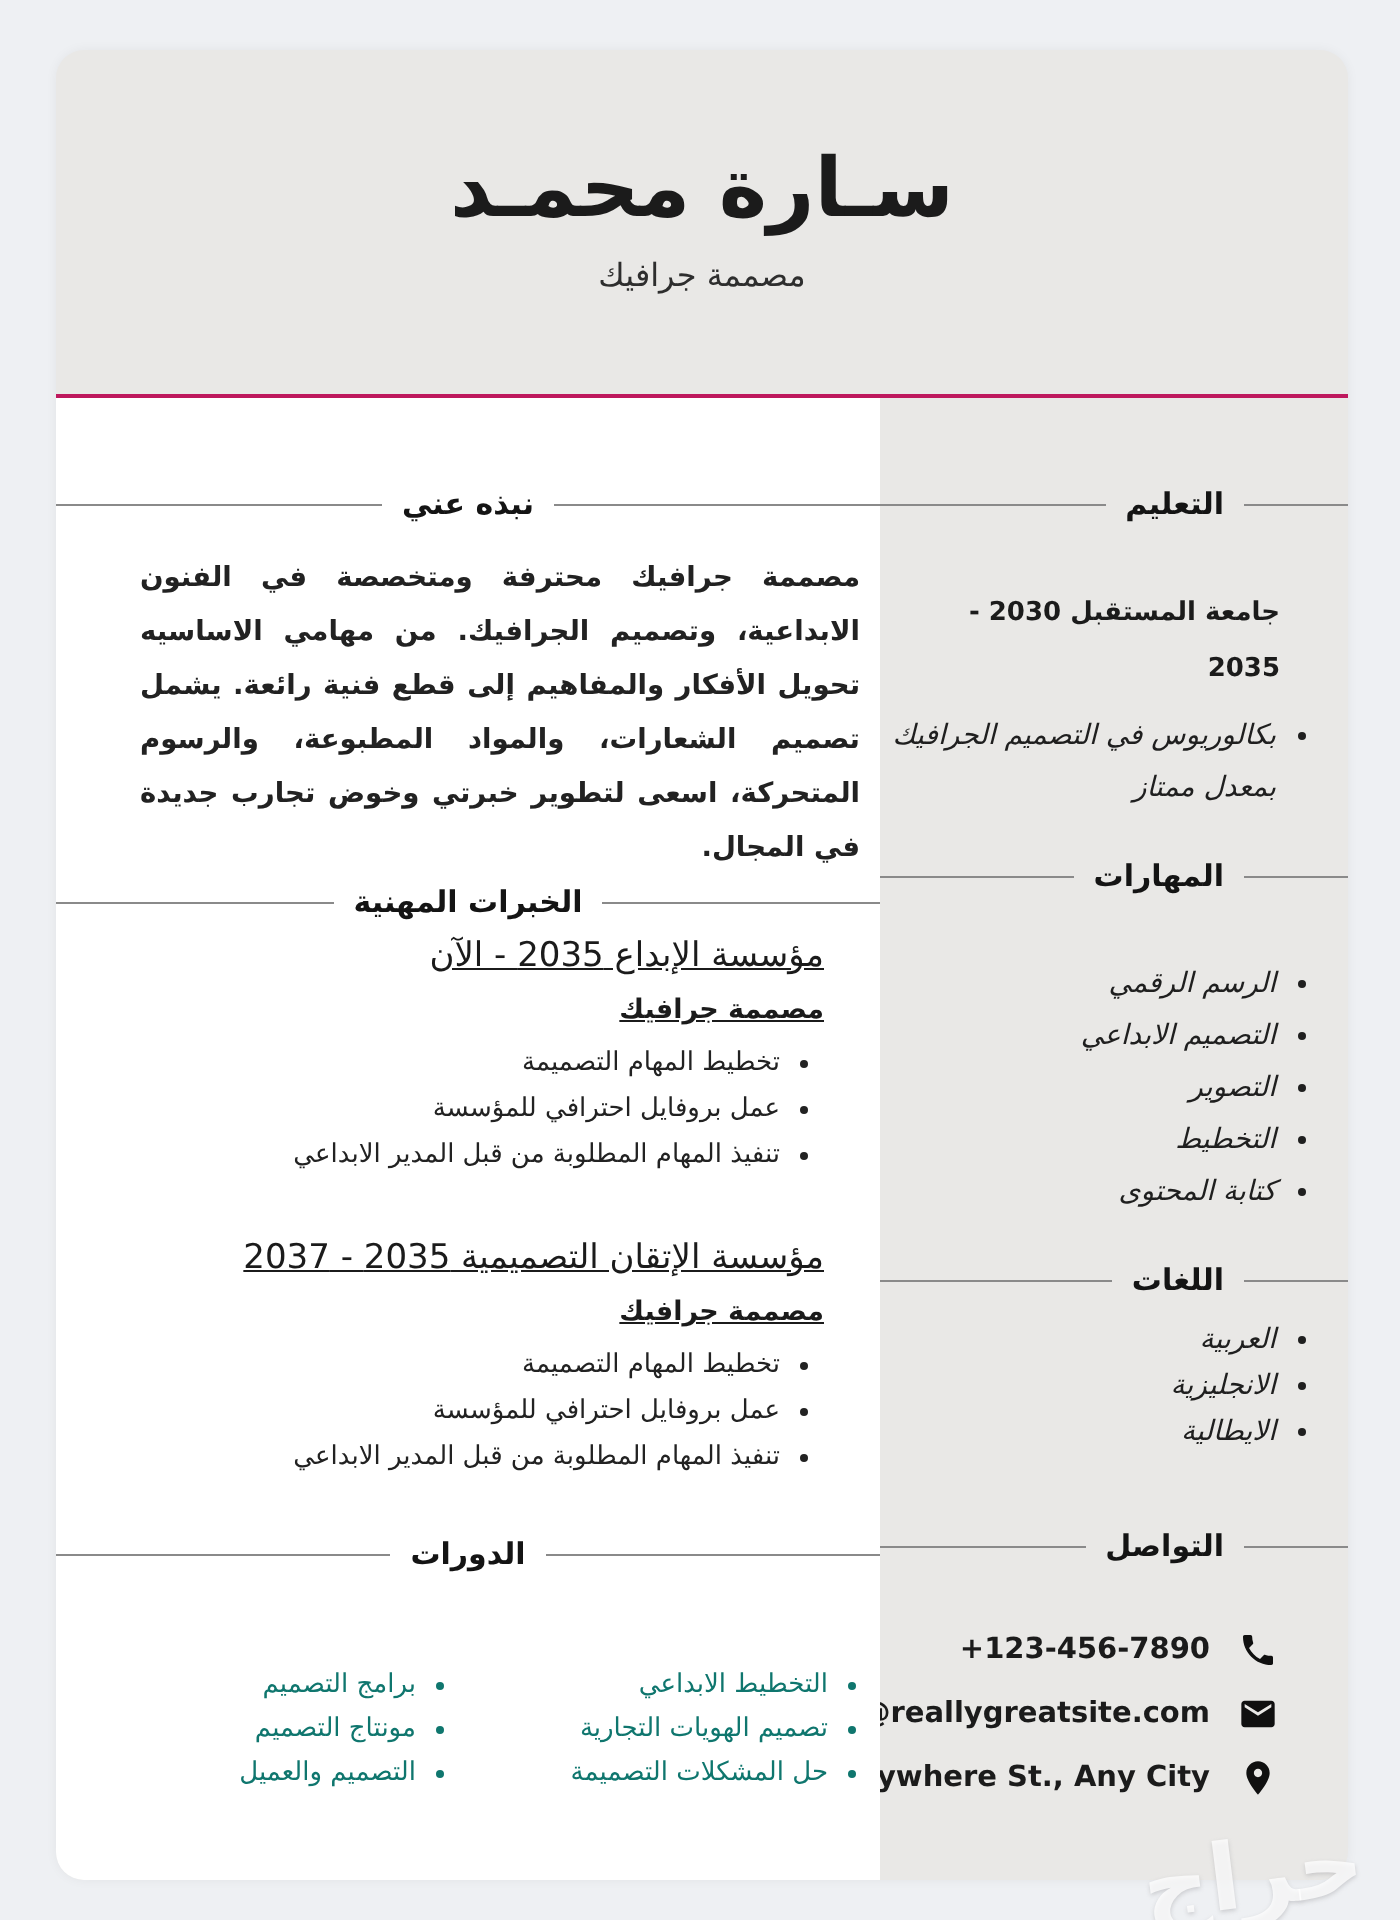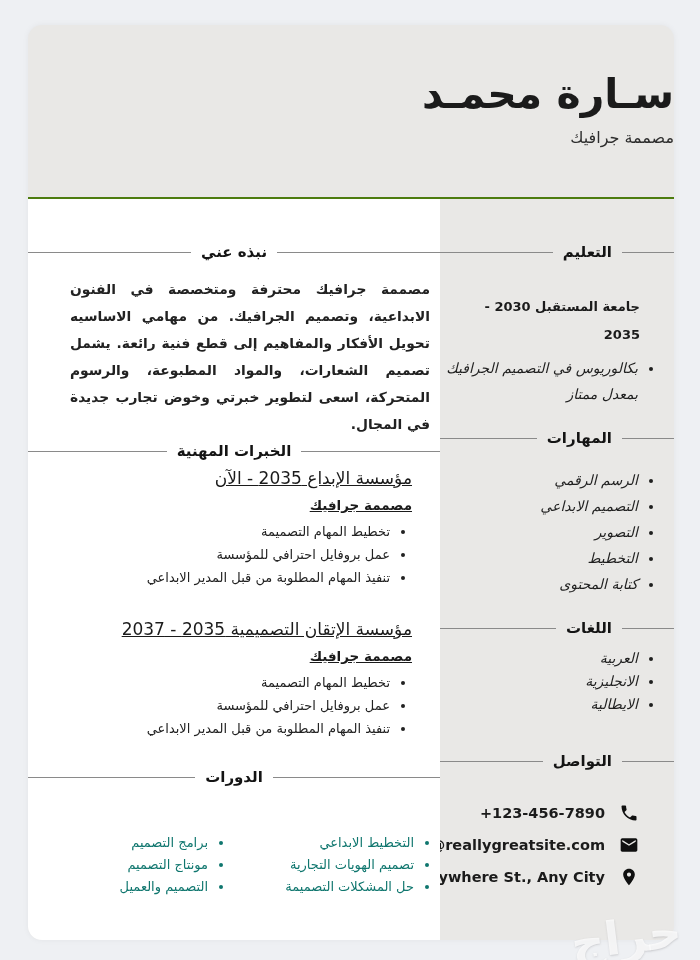--- a/index.html
+++ b/index.html
@@ -8,21 +8,21 @@
     background:#eef0f3;
     font-family:"DejaVu Sans",sans-serif;
     -webkit-font-smoothing:antialiased;
   }
   .card{
     position:absolute;left:28px;top:25px;width:646px;height:915px;
     background:#e9e8e6;border-radius:14px;overflow:hidden;
     box-shadow:0 0 6px rgba(0,0,0,0.05);
   }
   
-  .cv-header{height:172px;text-align:right;border-bottom:2px solid #4d7c0f;}
+  .cv-header{height:172px;text-align:center;border-bottom:2px solid #be185d;}
   .cv-name{
     margin:0;padding-top:46px;font-size:41px;font-weight:700;color:#1b1b1b;
     line-height:1.15;direction:rtl;
   }
   .cv-role{
     margin:0;padding-top:10px;font-size:16px;color:#2e2e2e;direction:rtl;font-weight:400;
   }
   
   .cv-body{display:flex;direction:rtl;height:741px;}
   .side-col{width:234px;flex:0 0 234px;}
@@ -60,21 +60,21 @@
   .courses-wrap ul li{font-size:13px;font-weight:500;color:#0f766e;line-height:22px;}
   
   .side-col .sec-h.s1{margin-top:40px;justify-content:center;}
   .edu-school{
     direction:rtl;text-align:right;padding:0 34px 0 8px;margin-top:28px;
     font-size:13px;font-weight:700;color:#1b1b1b;line-height:28px;
   }
   ul.side-list{margin:6px 0 0 0;padding:0 36px 0 6px;direction:rtl;text-align:right;list-style:disc;font-style:italic;}
   ul.side-list li{font-size:14px;color:#1f1f1f;line-height:26px;}
   .side-col .sec-h.s2{margin-top:18px;}
-  ul.skills{margin-top:16px;}
+  ul.skills{margin-top:28px;}
   .side-col .sec-h.s3{margin-top:18px;}
   ul.langs{text-align:right;}
   ul.langs li{line-height:23px;}
   .side-col .sec-h.s4{margin-top:32px;}
   .contact{margin-top:23px;}
   .c-row{
     display:flex;direction:rtl;align-items:center;height:32px;
     padding-right:34px;gap:13px;
   }
   .c-icon{width:22px;height:22px;flex:0 0 22px;display:flex;align-items:center;justify-content:center;}

